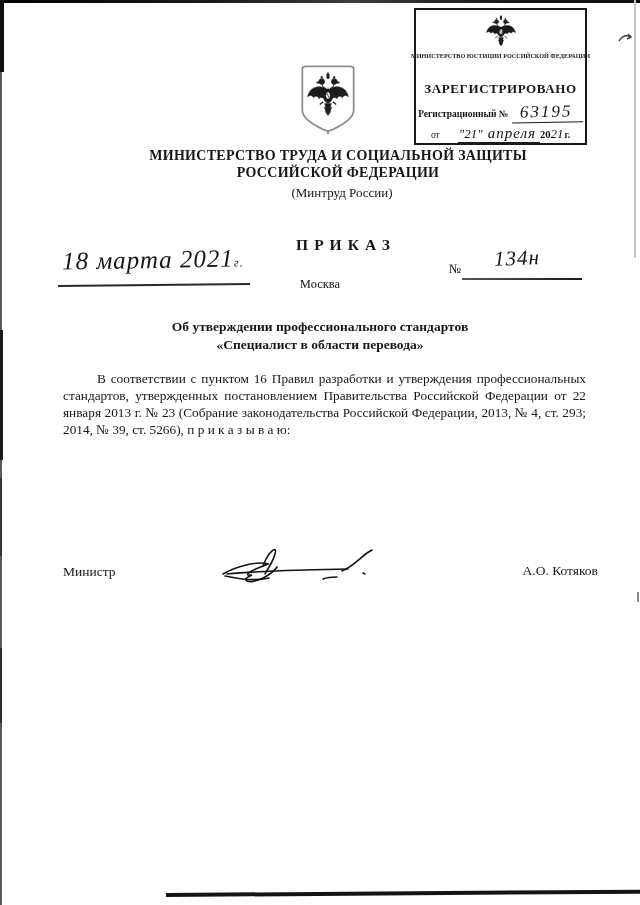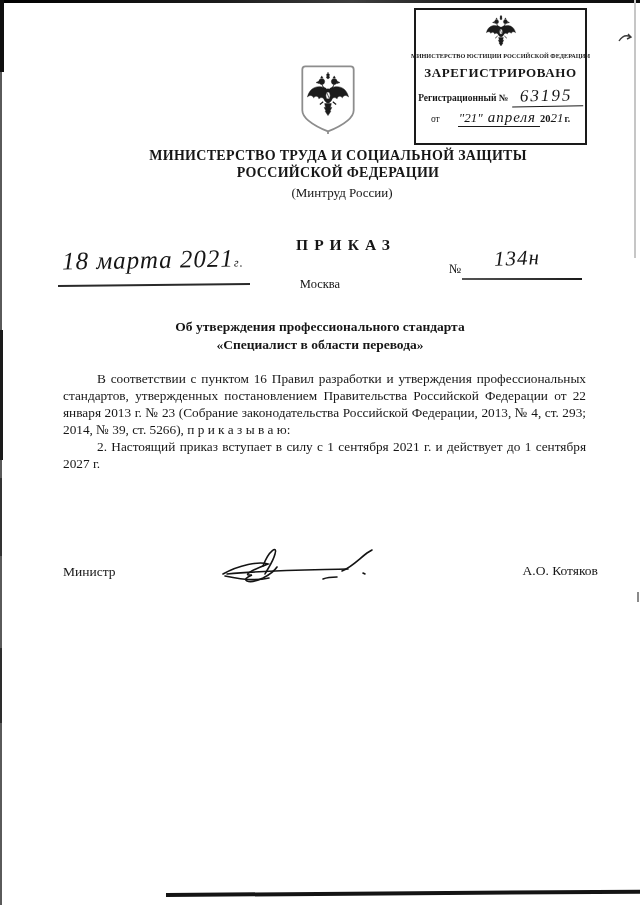--- a/index.html
+++ b/index.html
@@ -28,21 +28,21 @@
   
   .stamp{
     position:absolute;left:414px;top:8px;width:173px;height:137px;
     border:2px solid #1a1a1a;
     box-sizing:border-box;
     display:flex;flex-direction:column;align-items:center;
     padding-top:3px;
   }
   .stamp .mini-eagle{width:34px;height:38px;}
   .stamp-ministry{font-size:6.2px;font-weight:bold;white-space:nowrap;letter-spacing:0;margin-top:1px;color:#1c1c1c;}
-  .stamp-registered{font-size:13px;font-weight:bold;letter-spacing:0.6px;margin-top:6px;}
+  .stamp-registered{font-size:13px;font-weight:bold;letter-spacing:0.6px;margin-top:22px;}
   .stamp-regline{margin-top:5px;display:flex;align-items:baseline;}
   .stamp-reglabel{font-size:9.5px;font-weight:bold;}
   .hw{font-style:italic;font-family:"Liberation Serif",serif;}
   .stamp-regnumber{font-size:17px;letter-spacing:2px;border-bottom:1.5px solid #1a1a1a;padding:0 10px 0 8px;margin-left:4px;transform:rotate(-1deg);}
   .stamp-dateline{margin-top:2px;display:flex;align-items:baseline;}
   .stamp-datefrom{font-size:9.5px;font-weight:normal;margin-right:18px;}
   .stamp-dateday{font-size:13px;border-bottom:1.5px solid #1a1a1a;padding:0 1px;}
   .stamp-datemonth{font-size:15px;border-bottom:1.5px solid #1a1a1a;padding:0 4px;letter-spacing:1px;}
   .stamp-dateyearp{font-size:10.5px;font-weight:bold;}
   .stamp-dateyearhw{font-size:13px;}
@@ -166,27 +166,26 @@
   </div>
   <div class="hw-date-line"></div>
 
   <div class="city">Москва</div>
 
   <div class="num-label">№</div>
   <div class="hw hw-number">134н</div>
   <div class="hw-number-line"></div>
 
   <div class="subject">
-    <div>Об утверждения профессионального стандарта</div>
+    <div>Об утверждении профессионального стандартов</div>
     <div>«Специалист в области перевода»</div>
   </div>
 
   <div class="body-text">
     <p>В соответствии с пунктом 16 Правил разработки и утверждения профессиональных стандартов, утвержденных постановлением Правительства Российской Федерации от 22 января 2013 г. № 23 (Собрание законодательства Российской Федерации, 2013, № 4, ст. 293; 2014, № 39, ст. 5266), п р и к а з ы в а ю:</p>
-    <p>2. Настоящий приказ вступает в силу с 1 сентября 2021 г. и действует до 1 сентября 2027 г.</p>
   </div>
 
   <div class="sig-title">Министр</div>
   <svg class="sig-scrawl" viewBox="0 0 205 55">
     <g fill="none" stroke="#141414" stroke-width="1.6" stroke-linecap="round">
       <path d="M18,36 C34,27 54,23 63,26 C47,32 36,38 47,37 C34,42 43,47 58,40 C66,36 70,32 72,29"></path>
       <path d="M58,28 C64,12 73,7 70,16 C68,24 62,32 60,36"></path>
       <path d="M20,38 C38,42 52,43 64,40"></path>
       <path d="M22,36 C65,32 102,32 143,31"></path>
       <path d="M137,33 C147,29 154,21 162,15 L167,12"></path>

